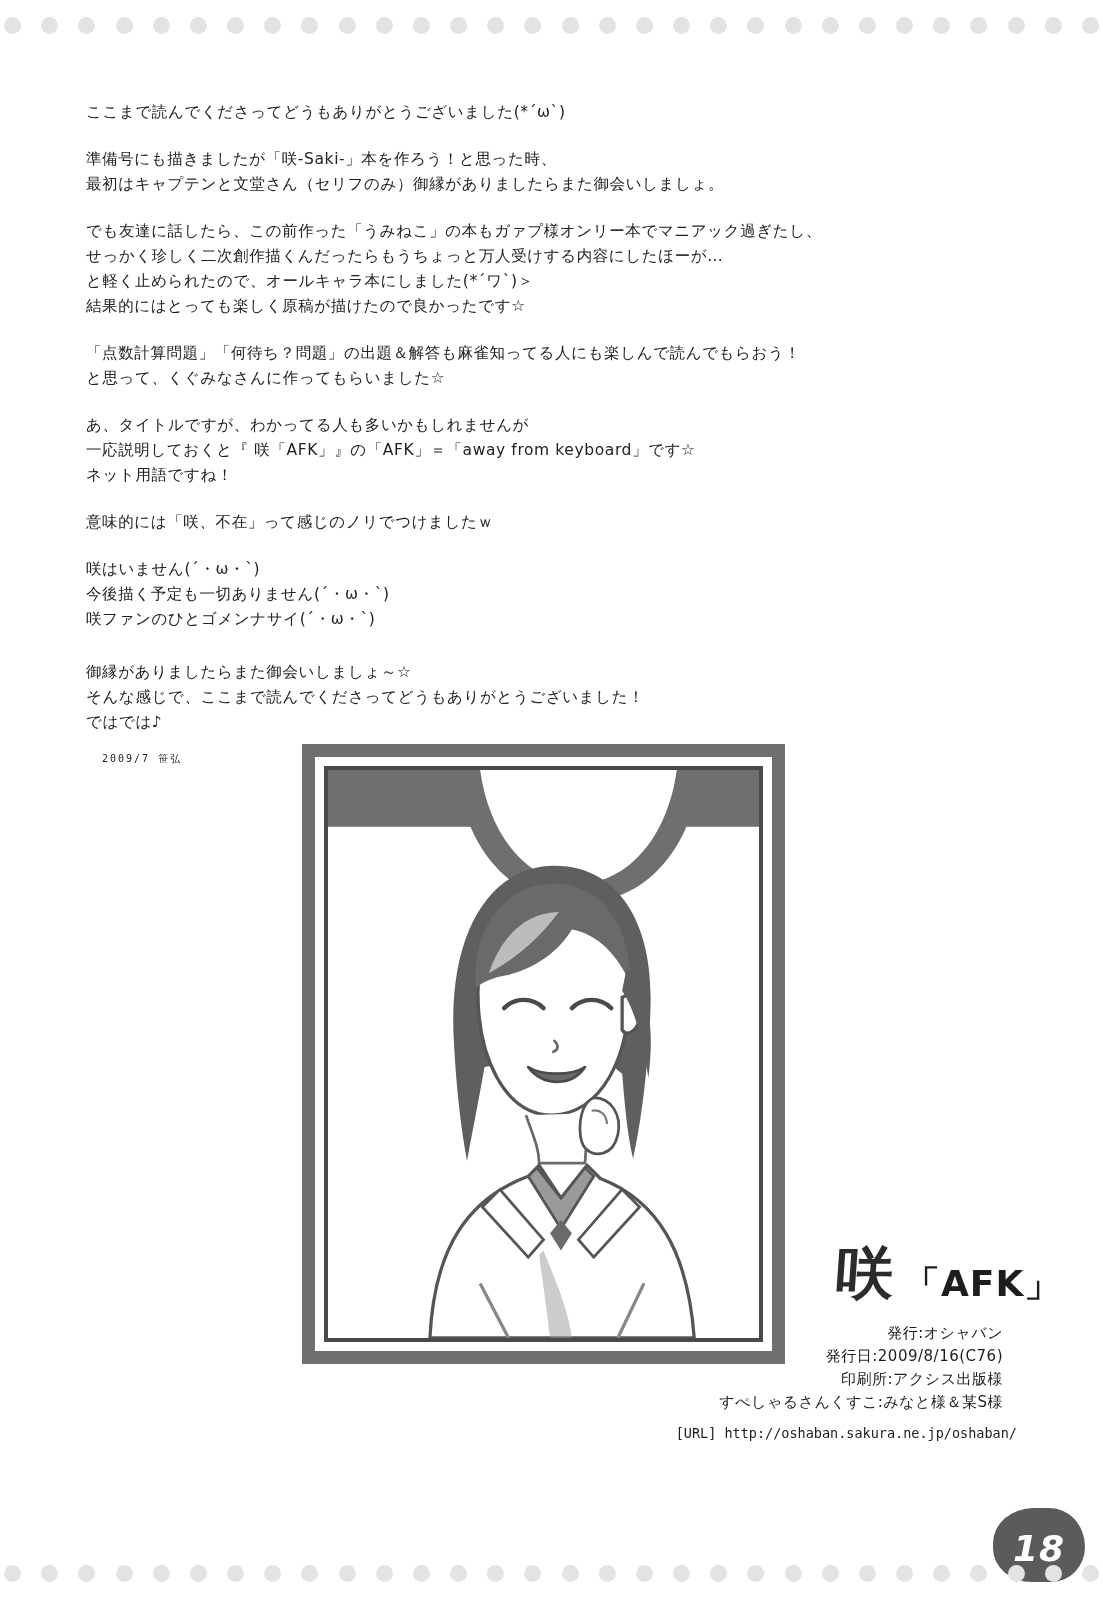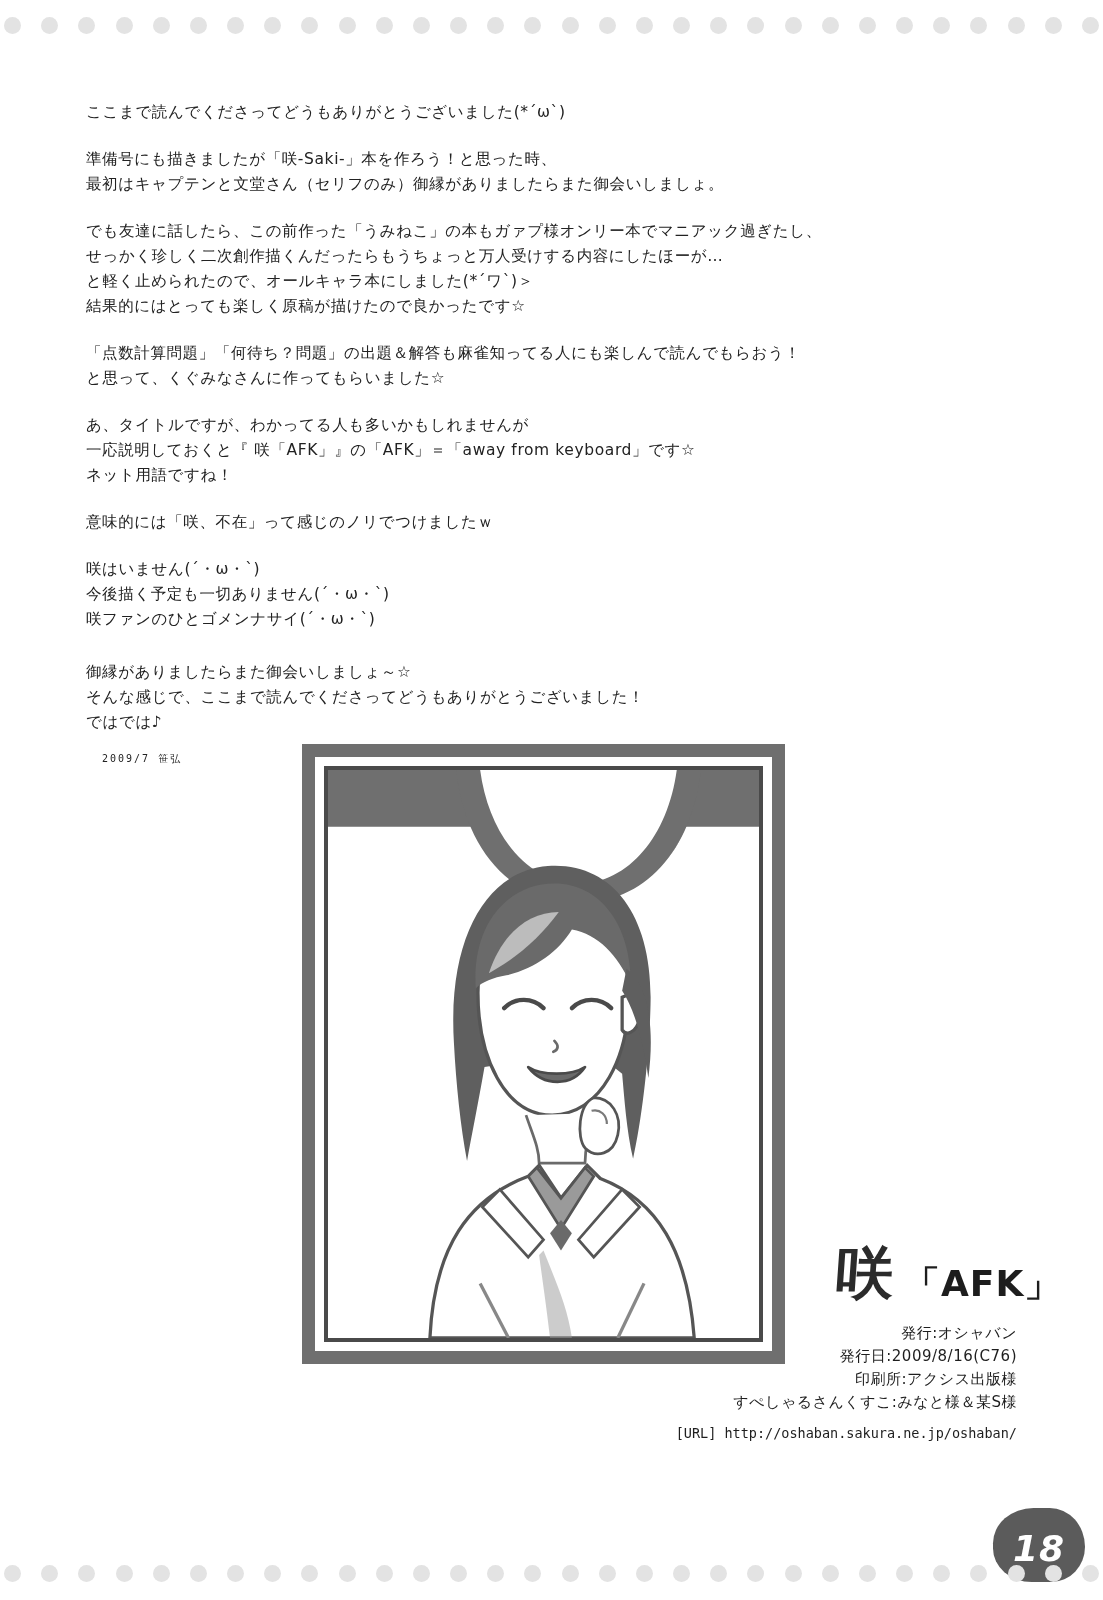--- a/index.html
+++ b/index.html
@@ -122,21 +122,21 @@
     font-weight: bold;
     color: #1d1d1d;
     line-height: 1;
     margin-left: 10px;
     letter-spacing: 1px;
   }
 
   
   .colophon {
     position: absolute;
-    right: 86px;
+    right: 100px;
     top: 1322px;
     width: 520px;
     text-align: right;
     font-size: 15px;
     line-height: 23px;
     color: #1e1e1e;
     letter-spacing: 0.5px;
   }
   .colophon .ln { display: block; }
 

